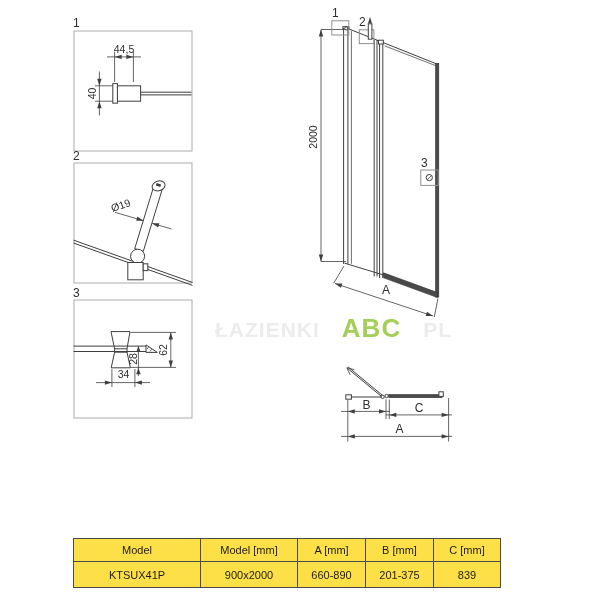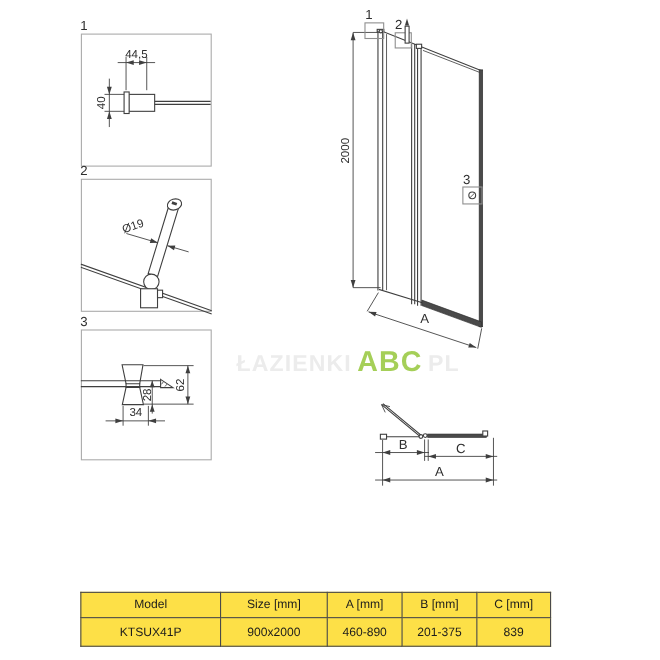--- a/index.html
+++ b/index.html
@@ -22,21 +22,21 @@
   
   table.spec{position:absolute;left:73px;top:538px;border-collapse:collapse;table-layout:fixed;
              background:#fde047;}
   table.spec th,table.spec td{border:1px solid #4a4a4a;font:11px "Liberation Sans",sans-serif;
              font-weight:normal;color:#1c1c1c;text-align:center;padding:0;}
   table.spec th{height:22px;}
   table.spec td{height:25px;}
 
   
   .watermark{position:absolute;left:215px;top:313px;display:flex;align-items:baseline;
-             gap:5px;font-weight:bold;white-space:nowrap;user-select:none;}
+             gap:22px;font-weight:bold;white-space:nowrap;user-select:none;}
   .wm-faint{color:#ececec;font-size:21px;letter-spacing:1px;}
   .wm-brand{color:#a5cf58;font-size:26px;letter-spacing:1px;}
 </style>
 </head>
 <body>
 
 <div id="stage">
 
 <svg width="600" height="600" viewBox="0 0 600 600">
 
@@ -218,30 +218,30 @@
   <colgroup>
     <col style="width:127px">
         <col style="width:97px">
         <col style="width:68px">
     <col style="width:68px">
         <col style="width:67px">
   </colgroup>
   <thead>
     <tr>
       <th>Model</th>
-      <th>Size [mm]</th>
+      <th>Model [mm]</th>
       <th>A [mm]</th>
       <th>B [mm]</th>
       <th>C [mm]</th>
     </tr>
   </thead>
   <tbody>
     <tr>
       <td>KTSUX41P</td>
       <td>900x2000</td>
-      <td>460-890</td>
+      <td>660-890</td>
       <td>201-375</td>
       <td>839</td>
     </tr>
   </tbody>
 </table>
 
 </div>
 
 </body></html>

